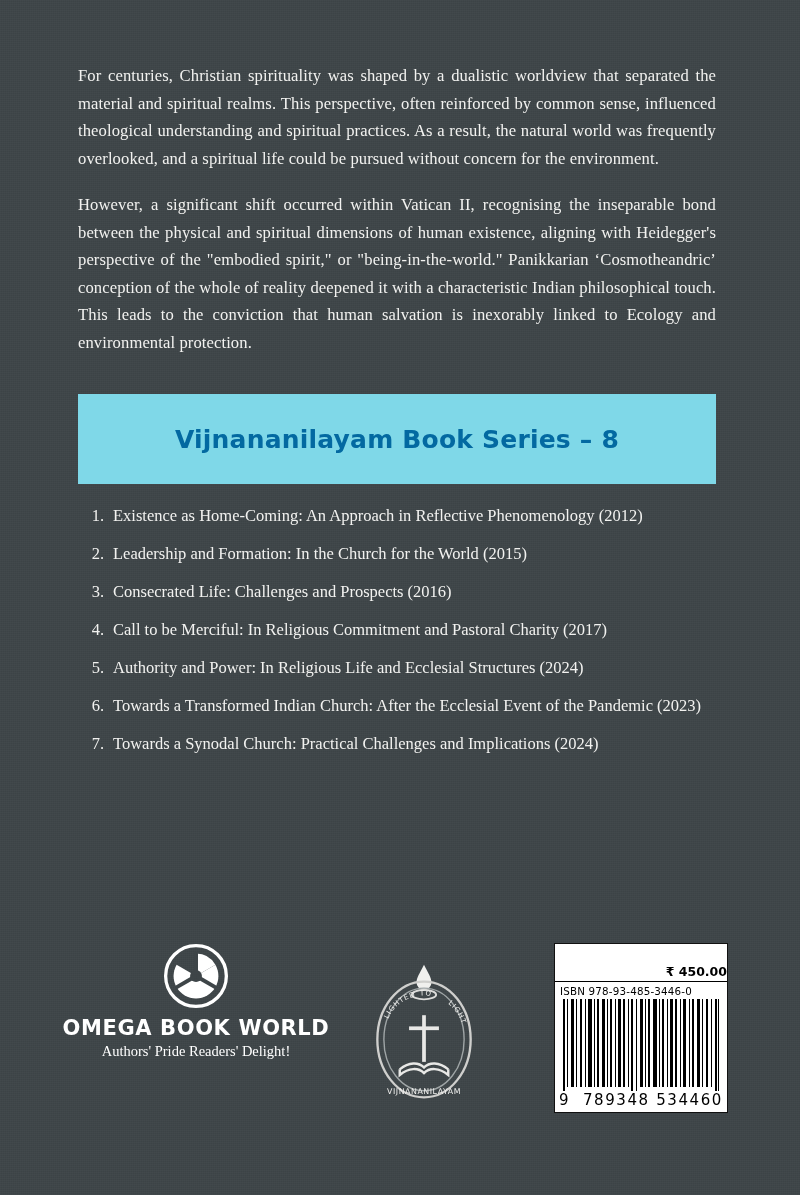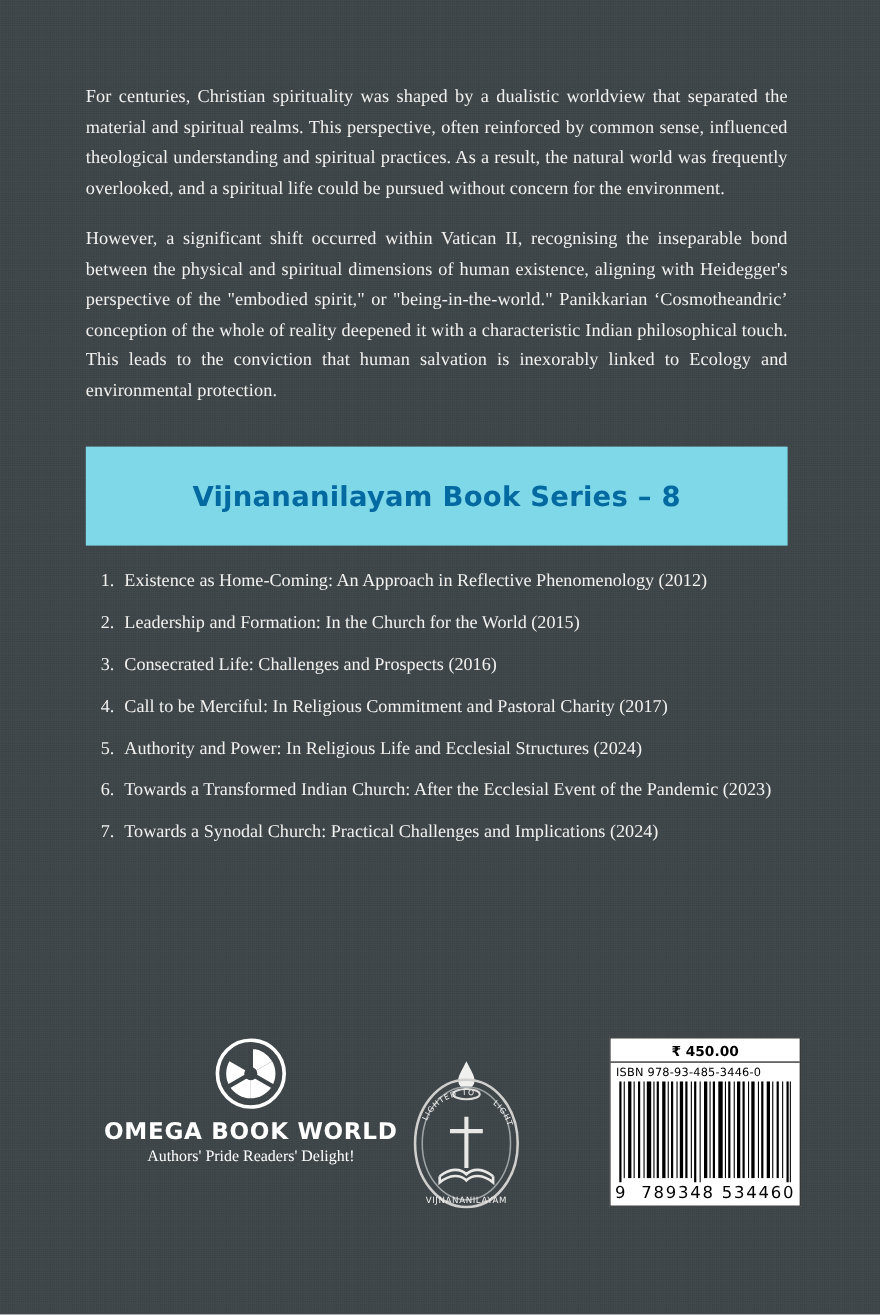--- a/index.html
+++ b/index.html
@@ -29,21 +29,21 @@
   }
   .content {
     position: relative;
     padding: 62px 84px 0 78px;
   }
   p.blurb {
     color: #f2f2f0;
     font-size: 16.6px;
     line-height: 1.66;
     text-align: justify;
-    margin: 12px 0 19px 0;
+    margin: 0 0 19px 0;
     letter-spacing: .1px;
   }
   .series-band {
     margin: 38px 0 0 0;
     background: #7fd8e8;
     height: 90px;
     display: flex;
     align-items: center;
     justify-content: center;
   }
@@ -85,21 +85,20 @@
     bottom: 62px;
     height: 190px;
   }
   .publisher {
     position: absolute;
     left: 62px;
     top: 0;
     width: 268px;
     text-align: center;
     color: #ffffff;
-    margin-left: 32px;
   }
   .publisher .mark {
     width: 66px;
     height: 66px;
     margin: 0 auto 8px auto;
     position: relative;
   }
   .publisher .pub-name {
     font-family: "DejaVu Sans", sans-serif;
     font-weight: bold;
@@ -128,26 +127,26 @@
   .barcode-box {
     position: absolute;
     right: 72px;
     top: 0;
     width: 172px;
     background: #ffffff;
     border: 1px solid #111;
     padding: 0;
   }
   .barcode-box .price {
-    text-align: center;
+    text-align: right;
     font-family: "DejaVu Sans", sans-serif;
     font-size: 12.5px;
     font-weight: bold;
     color: #000;
-    padding: 4px 0 2px 0;
+    padding: 20px 0 2px 0;
     border-bottom: 1px solid #000;
   }
   .barcode-box .isbn {
     font-family: "DejaVu Sans", sans-serif;
     font-size: 10.3px;
     color: #000;
     padding: 3px 0 2px 5px;
     letter-spacing: .2px;
   }
   .barcode-box .bars {

